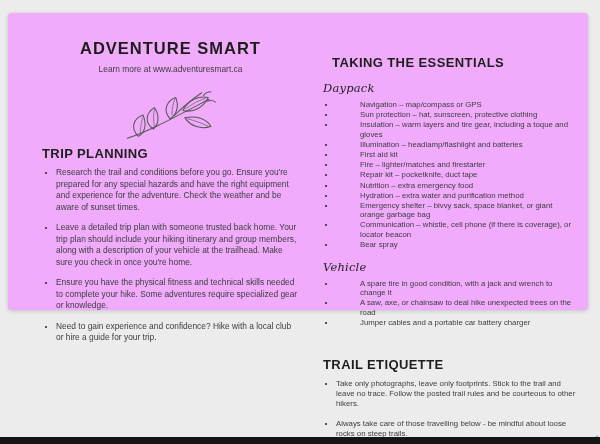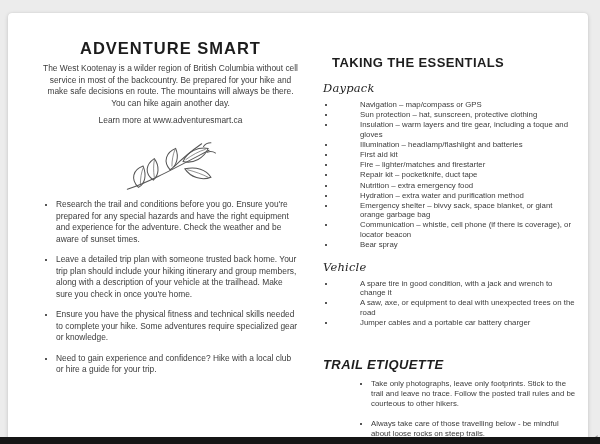--- a/index.html
+++ b/index.html
@@ -3,22 +3,22 @@
 <meta charset="utf-8">
 <style>
   html,body{margin:0;padding:0;}
   body{
     width:600px;height:444px;position:relative;overflow:hidden;
     background:#ececec;
     font-family:"Liberation Sans", sans-serif;
     -webkit-font-smoothing:antialiased;
   }
   .card{
-    position:absolute;left:8px;top:13px;width:580px;height:432px;
-    background:#ffffff;border-radius:4px;
+    position:absolute;left:8px;top:13px;width:580px;height:297px;
+    background:#f0abfc;border-radius:4px;
     box-shadow:0 1px 4px rgba(0,0,0,.16), 0 0 1px rgba(0,0,0,.12);
   }
   .col-left{position:absolute;left:34px;top:26px;width:257px;}
   .col-right{position:absolute;left:315px;top:33px;width:253px;}
 
   .title{
     margin:0 0 5px;text-align:center;
     font-size:16.5px;font-weight:bold;letter-spacing:1px;color:#1c1c1c;
   }
   .intro{
@@ -26,21 +26,21 @@
     font-size:8.4px;line-height:11.5px;color:#3c3c3c;
   }
   .learn{margin:6px 0 16px;text-align:center;font-size:8.4px;color:#3c3c3c;}
   .plant{display:block;margin:2px auto 0;}
 
   .sec-heading{
     margin:4px 0 0;font-size:13px;font-weight:bold;
     letter-spacing:.4px;color:#1e1e1e;
   }
   .sec-heading.training{margin-top:13px;}
-  .sec-heading.etiquette{margin-top:30px;font-style:italic;}
+  .sec-heading.etiquette{margin-top:30px;}
 
   ul{margin:6px 0 0;padding:0 0 0 14px;list-style:disc;}
   ul.left-list li{
     font-size:8.4px;line-height:11.5px;color:#3c3c3c;margin-bottom:9px;
   }
   ul.left-list li::marker{font-size:7px;color:#1e1e1e;}
 
   .rc-heading{
     margin:9px;font-size:13px;font-weight:bold;letter-spacing:.4px;color:#1e1e1e;
   }
@@ -49,59 +49,59 @@
     font-family:"DejaVu Serif", serif;font-style:italic;font-weight:normal;
     font-size:11.5px;color:#1e1e1e;letter-spacing:.2px;
   }
   ul.right-list{margin:5px 0 0;padding-left:13px;}
   ul.right-list li{
     font-size:7.8px;line-height:9.2px;color:#3c3c3c;margin-bottom:1px;padding-left:24px;
   }
   ul.right-list li::marker{font-size:6.5px;color:#1e1e1e;}
   ul.etq-list{margin:7px 0 0;padding-left:13px;}
   ul.etq-list li{
-    font-size:7.8px;line-height:9.8px;color:#3c3c3c;margin-bottom:11px;margin-left:35px;
+    font-size:7.8px;line-height:9.8px;color:#3c3c3c;margin-bottom:11px;
   }
   ul.etq-list li::marker{font-size:6.5px;color:#1e1e1e;}
 
   .bottom-bar{
     position:absolute;left:0;top:437px;width:600px;height:7px;background:#161616;
   }
   .corner-mark{
     position:absolute;left:589px;top:433px;width:8px;height:5px;
     border-bottom:1.5px solid #9a9a9a;transform:rotate(-35deg);
   }
 </style>
 </head>
 <body>
 
 <div class="card">
 
   <div class="col-left">
     <h1 class="title">ADVENTURE SMART</h1>
-    <p class="intro">The West Kootenay is a wilder region of British Columbia without cell service in most of the backcountry. Be prepared for your hike and make safe decisions en route. The mountains will always be there. You can hike again another day.</p>
     <p class="learn">Learn more at www.adventuresmart.ca</p>
 
     <svg class="plant" width="104" height="52" viewBox="0 0 110 56" fill="none" stroke="#555555" stroke-width="1.1" stroke-linecap="round">
       <path d="M8,52 C30,45 54,32 96,10"></path>
       <path d="M58,28 C68,18 78,10 88,3"></path>
       <path d="M20,50 C11,41 14,31 25,27 C29,37 27,46 20,50 Z"></path>
       <path d="M22,47 C22,40 23,34 25,29" stroke-width="0.7"></path>
       <path d="M36,42 C26,35 28,25 37,19 C43,27 42,37 36,42 Z"></path>
       <path d="M37,39 C36,32 36,26 37,21" stroke-width="0.7"></path>
       <path d="M54,31 C46,22 50,12 60,8 C64,17 61,27 54,31 Z"></path>
       <path d="M56,27 C56,21 57,15 59,10" stroke-width="0.7"></path>
       <path d="M68,22 C73,11 85,6 95,8 C91,18 79,25 68,22 Z"></path>
       <path d="M71,20 C78,15 85,11 92,9" stroke-width="0.7"></path>
       <path d="M70,30 C82,27 93,31 98,39 C88,43 76,39 70,30 Z"></path>
       <path d="M73,31 C81,33 89,36 95,39" stroke-width="0.7"></path>
       <path d="M90,6 C92,3 95,2 98,2"></path>
       <path d="M94,12 C97,11 100,11 103,13"></path>
     </svg>
 
+    <h2 class="sec-heading">TRIP PLANNING</h2>
     <ul class="left-list">
       <li>Research the trail and conditions before you go. Ensure you're prepared for any special hazards and have the right equipment and experience for the adventure. Check the weather and be aware of sunset times.</li>
       <li>Leave a detailed trip plan with someone trusted back home. Your trip plan should include your hiking itinerary and group members, along with a description of your vehicle at the trailhead. Make sure you check in once you're home.</li>
     </ul>
 
     <ul class="left-list">
       <li>Ensure you have the physical fitness and technical skills needed to complete your hike. Some adventures require specialized gear or knowledge.</li>
       <li>Need to gain experience and confidence? Hike with a local club or hire a guide for your trip.</li>
     </ul>
   </div>
@@ -121,21 +121,21 @@
       <li>Nutrition – extra emergency food</li>
       <li>Hydration – extra water and purification method</li>
       <li>Emergency shelter – bivvy sack, space blanket, or giant orange garbage bag</li>
       <li>Communication – whistle, cell phone (if there is coverage), or locator beacon</li>
       <li>Bear spray</li>
     </ul>
 
     <h3 class="group-label">Vehicle</h3>
     <ul class="right-list">
       <li>A spare tire in good condition, with a jack and wrench to change it</li>
-      <li>A saw, axe, or equipment to deal with unexpected trees on the road</li>
+      <li>A saw, axe, or chainsaw to deal hike unexpected trees on the road</li>
       <li>Jumper cables and a portable car battery charger</li>
     </ul>
 
     <h2 class="sec-heading etiquette">TRAIL ETIQUETTE</h2>
     <ul class="etq-list">
       <li>Take only photographs, leave only footprints. Stick to the trail and leave no trace. Follow the posted trail rules and be courteous to other hikers.</li>
       <li>Always take care of those travelling below - be mindful about loose rocks on steep trails.</li>
     </ul>
   </div>
 

